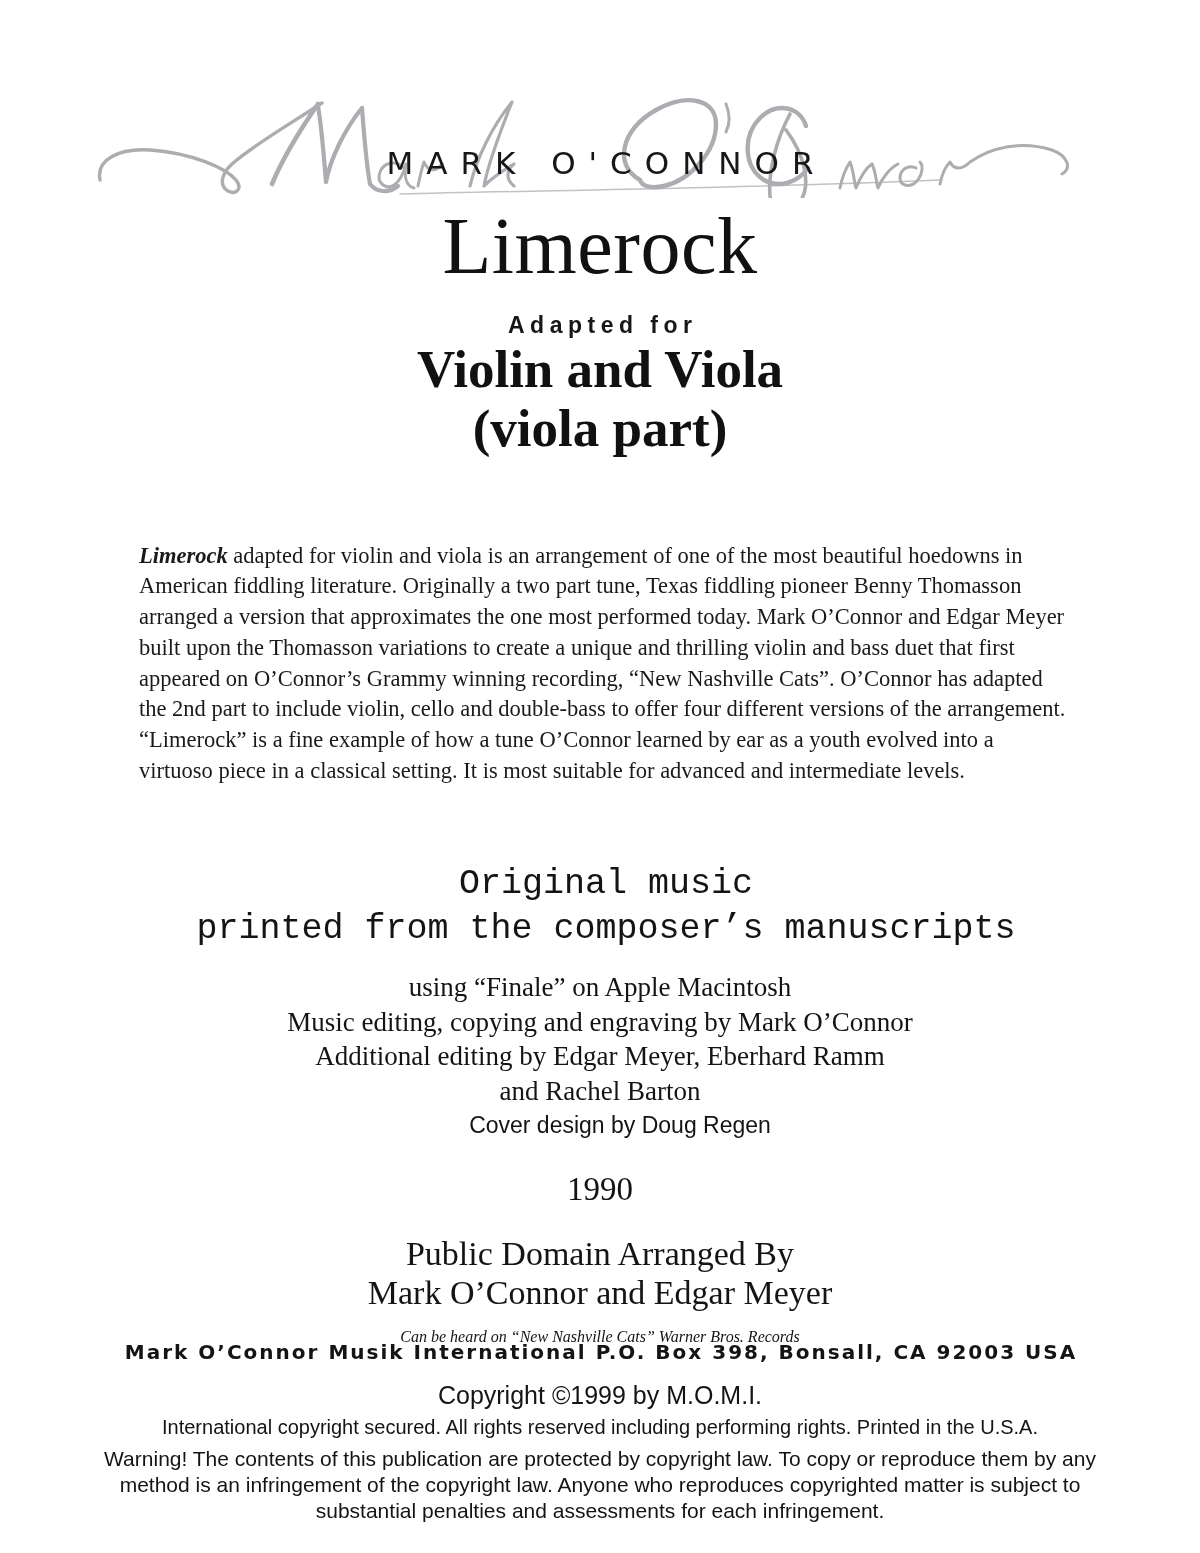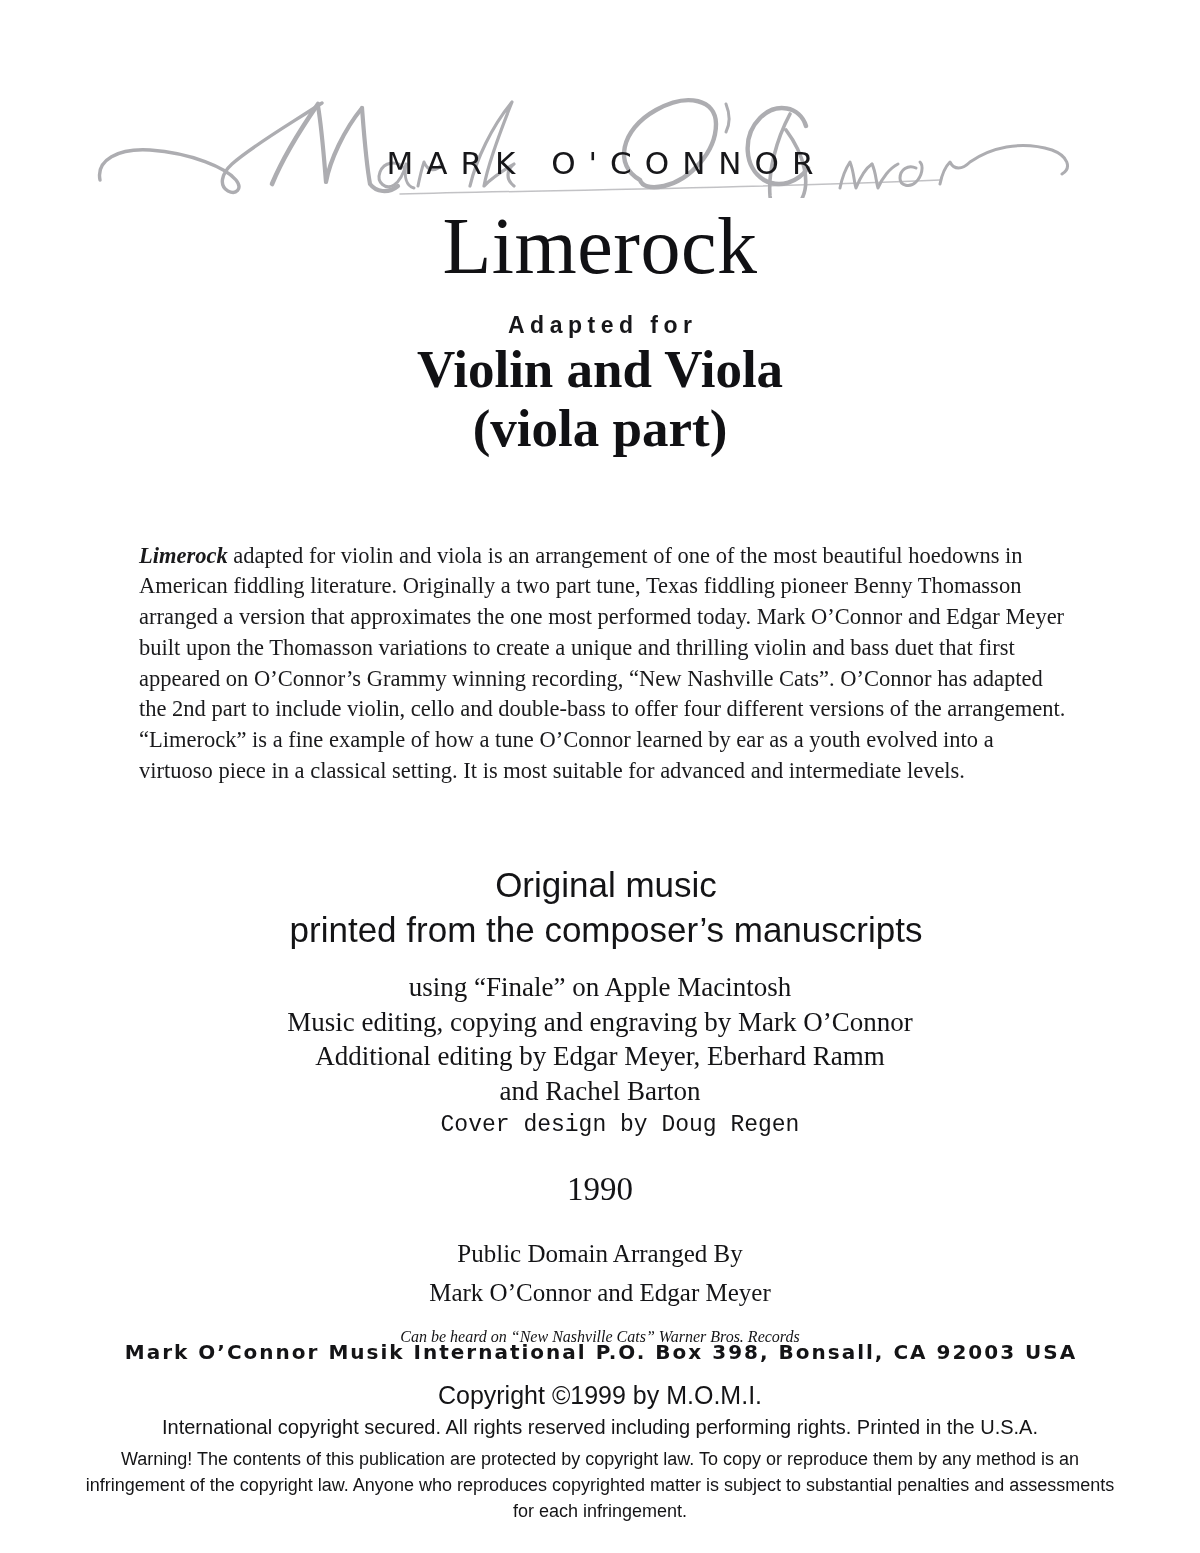--- a/index.html
+++ b/index.html
@@ -109,44 +109,44 @@
     position: absolute;
     left: 0;
     top: 862px;
     width: 1200px;
     text-align: center;
     color: #141416;
   }
   .credits .lead {
     font-size: 35px;
     line-height: 45px;
-    font-family: Liberation Sans, sans-serif;
+    font-family: Liberation Mono, monospace;
     padding-left: 12px;
   }
   .credits .sub {
     margin-top: 18px;
     font-size: 27px;
     line-height: 34.5px;
     font-family: "Liberation Serif", "DejaVu Serif", serif;
   }
   .credits .cover-design {
     font-size: 23px;
     line-height: 34px;
-    font-family: Liberation Mono, monospace;
+    font-family: Liberation Sans, sans-serif;
     margin-left: 40px;
   }
   .credits .year {
     margin-top: 28px;
     font-size: 33px;
     line-height: 38px;
     font-family: "Liberation Serif", "DejaVu Serif", serif;
   }
   .credits .arranged {
     margin-top: 26px;
-    font-size: 25px;
+    font-size: 34px;
     line-height: 39px;
     font-family: "Liberation Serif", "DejaVu Serif", serif;
   }
   .credits .heard-on {
     margin-top: 8px;
     font-size: 16px;
     line-height: 33px;
     font-style: italic;
     font-family: "Liberation Serif", "DejaVu Serif", serif;
   }
@@ -179,21 +179,21 @@
     margin-top: 5px;
     font-family: "Liberation Sans", "DejaVu Sans", sans-serif;
     font-size: 20px;
     color: #141416;
     line-height: 1.25;
   }
   .warning-text {
     margin: 6px auto 0 auto;
     width: 1040px;
     font-family: "Liberation Sans", "DejaVu Sans", sans-serif;
-    font-size: 18px;
+    font-size: 21px;
     line-height: 26px;
     color: #141416;
   }
 </style>
 </head>
 <body>
 
 <div class="logo-block">
   <svg class="logo-script" viewBox="0 0 1200 130" preserveAspectRatio="none">
     <g fill="none" stroke="#adadb1" stroke-linecap="round" stroke-linejoin="round">

